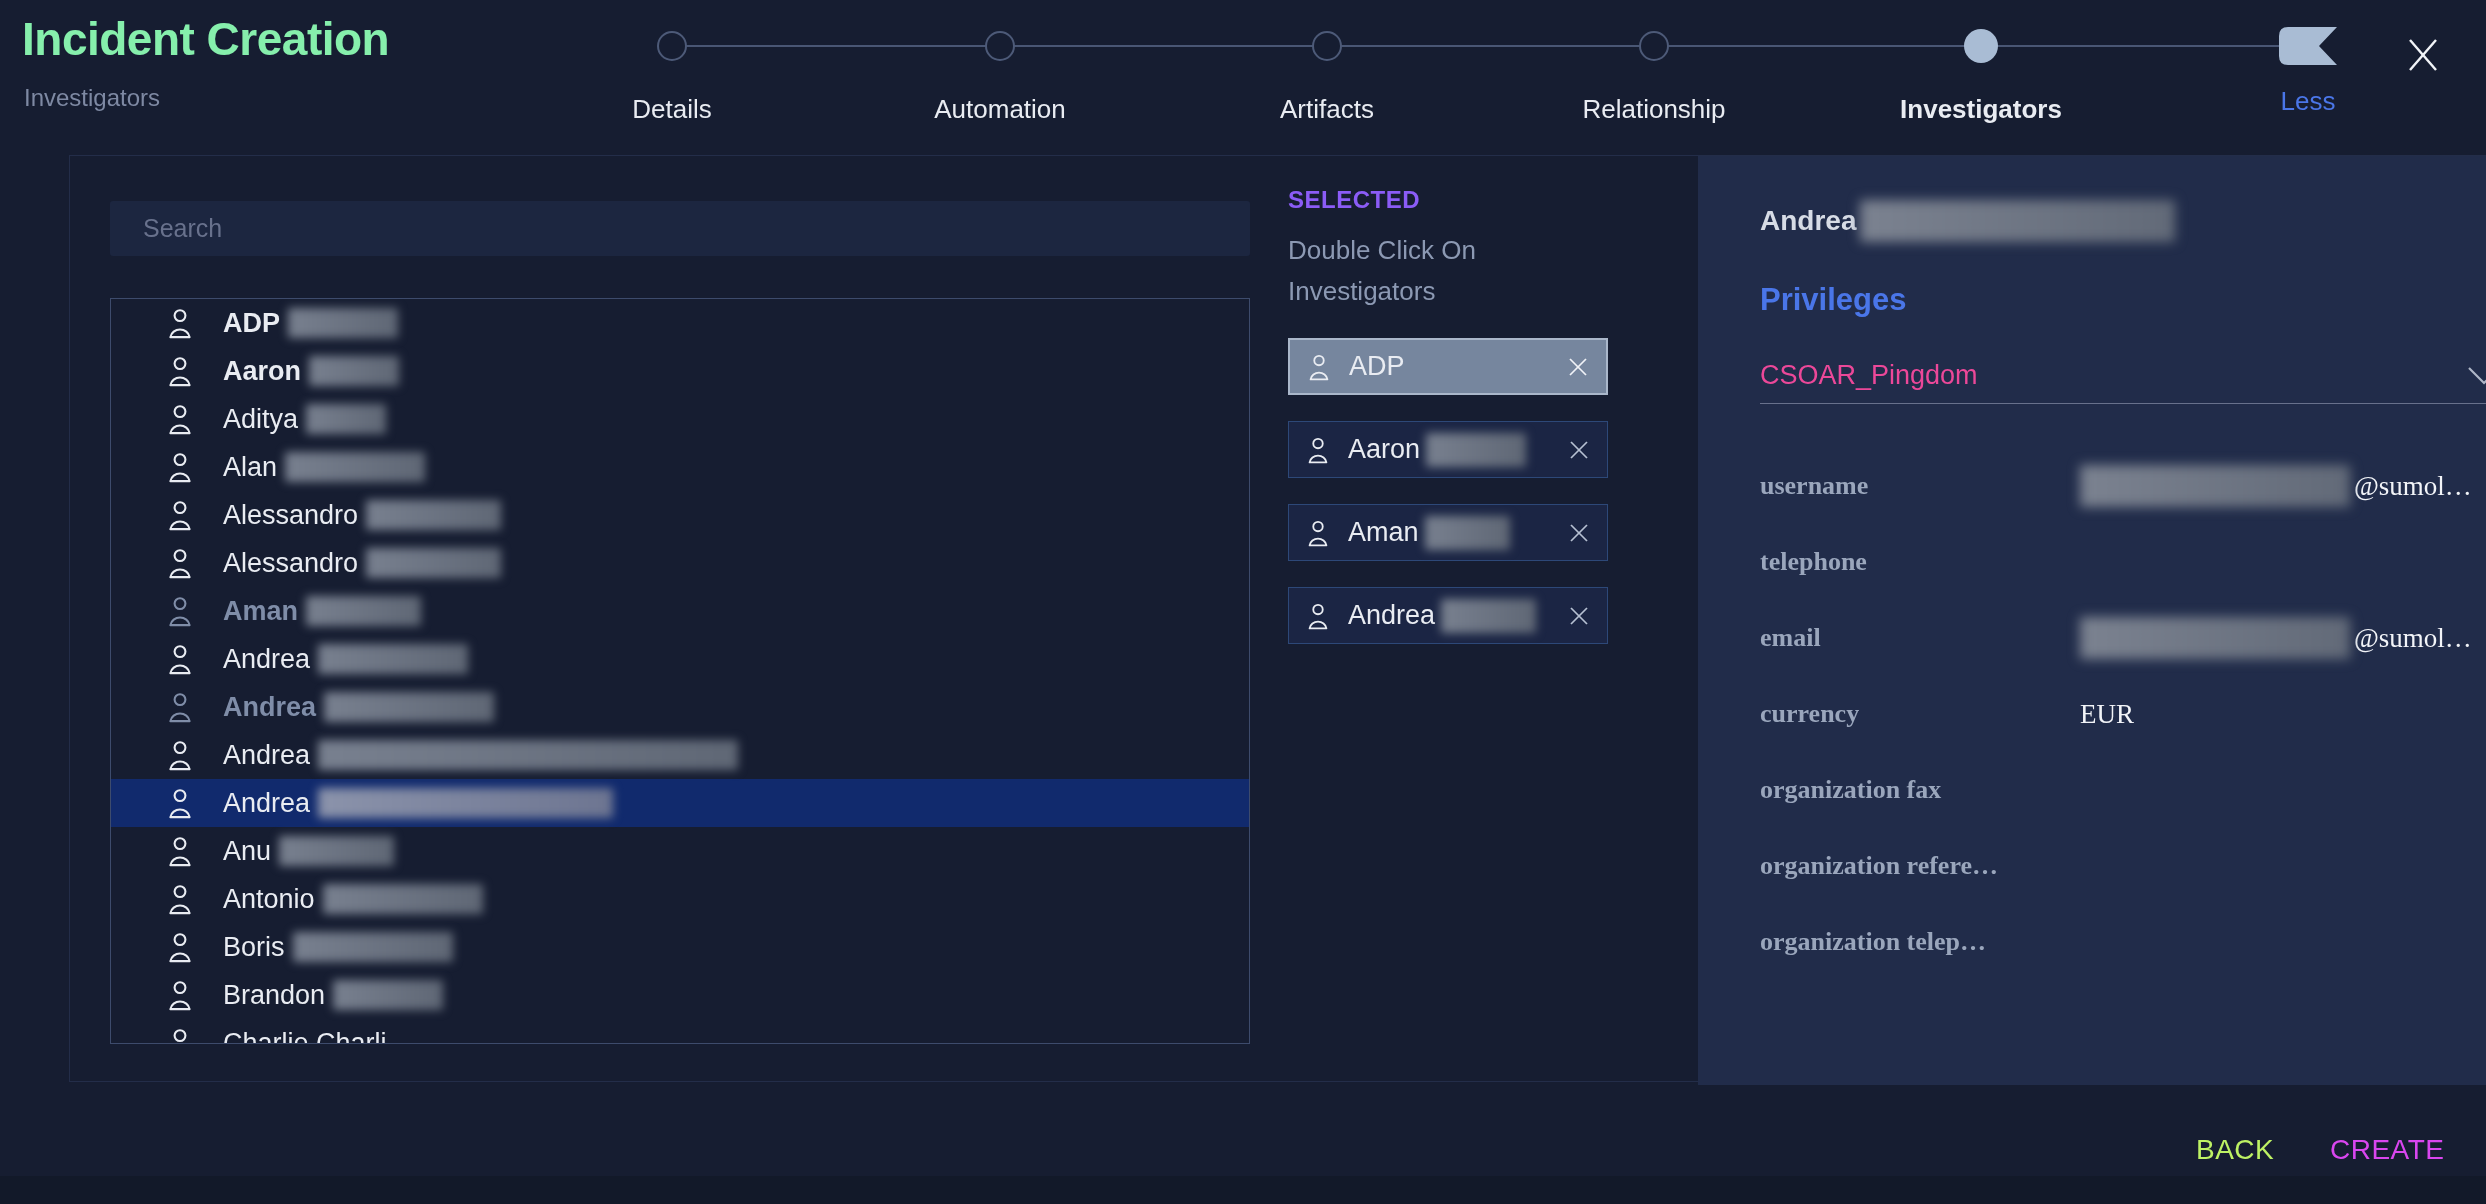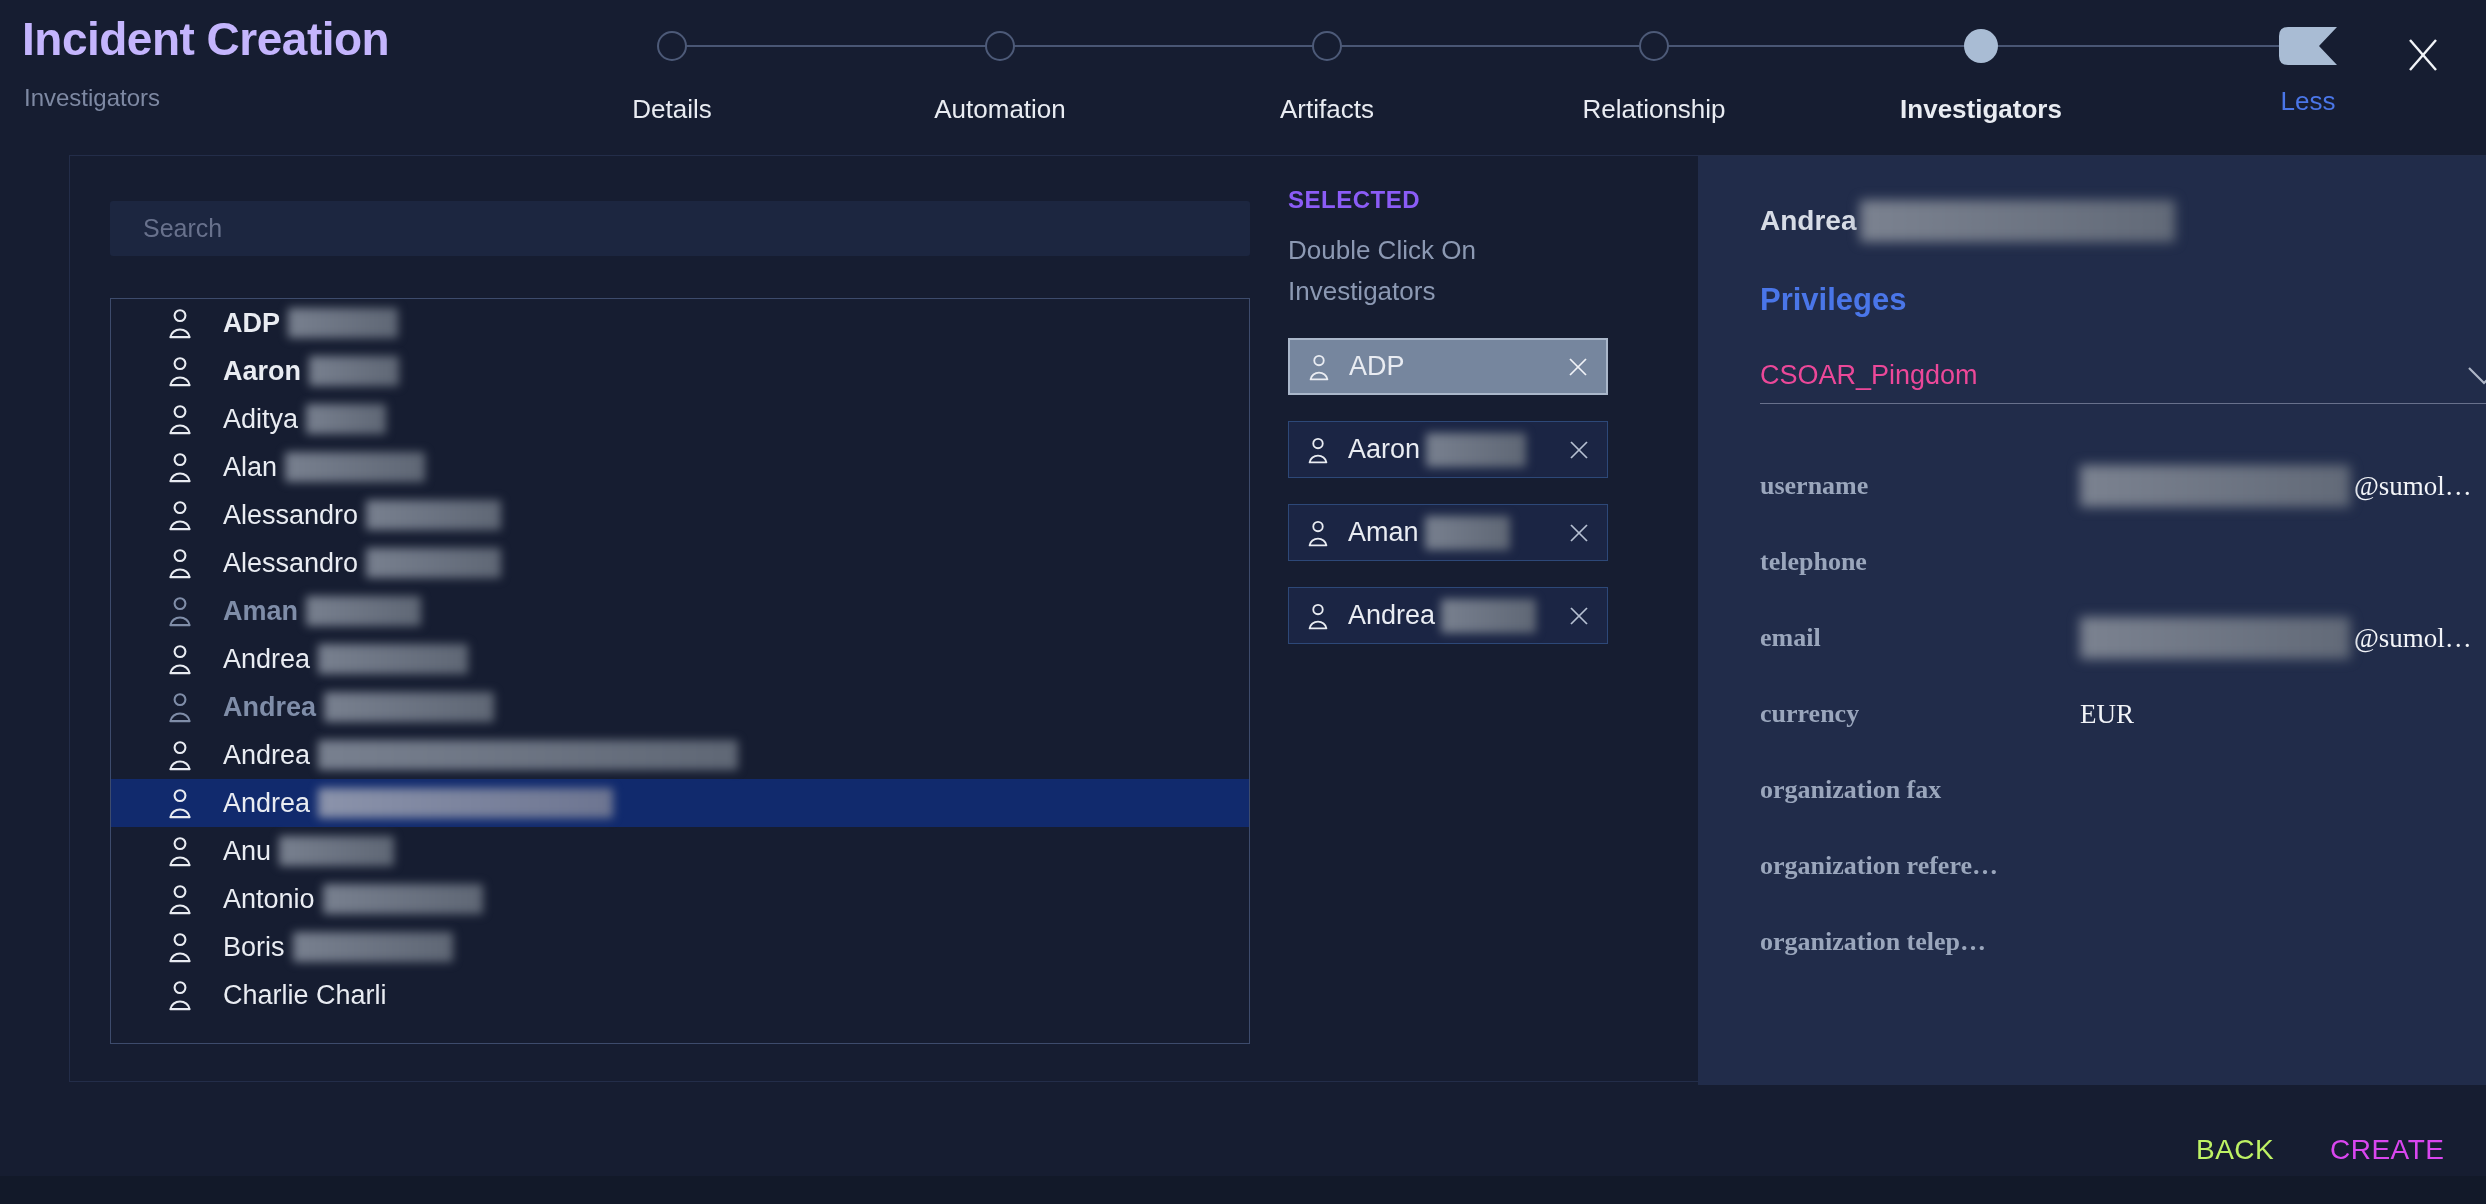--- a/index.html
+++ b/index.html
@@ -4,21 +4,21 @@
 <style>
   * { margin:0; padding:0; box-sizing:border-box; }
   html,body { background:#0e1526; }
   .stage {
     position:relative; width:2486px; height:1204px;
     background:var(--page-bg,#161d31);
     font-family:"Liberation Sans", sans-serif;
     color:#e9ecf2; overflow:hidden;
   }
   
-  .title { position:absolute; left:22px; top:12px; font-size:46px; font-weight:700; letter-spacing:-0.5px; color:#c4b5fd; }
+  .title { position:absolute; left:22px; top:12px; font-size:46px; font-weight:700; letter-spacing:-0.5px; color:#86efac; }
   .subtitle { position:absolute; left:24px; top:84px; font-size:24px; color:#7e89a3; }
   .step-track { position:absolute; left:672px; top:45px; width:1607px; height:2px; background:#495674; }
   .step { position:absolute; top:0; width:220px; height:130px; text-align:center; cursor:pointer; }
   .step-dot { position:absolute; left:50%; top:31px; transform:translateX(-50%); width:30px; height:30px; border-radius:50%;
               background:var(--page-bg,#161d31); border:2px solid #4d5a78; }
   .step.active .step-dot { width:34px; height:34px; top:29px; background:var(--step-active,#a9bcd4); border:none; }
   .step-label { position:absolute; left:0; right:0; top:94px; font-size:26px; color:#e9ecf2; }
   .step.active .step-label { font-weight:700; }
   .collapse-toggle { position:absolute; left:2279px; top:27px; width:58px; height:38px; cursor:pointer; }
   .collapse-label { position:absolute; left:2263px; top:86px; width:90px; text-align:center; font-size:26px; color:var(--accent-blue,#4a76e8); cursor:pointer; }
@@ -233,20 +233,28 @@
       <path d="M4.2,24.5 a7.9,7.4 0 0 1 15.6,0 z" class="svg-stroke" stroke-width="1.7" stroke-linejoin="round"></path>
     </svg>
     <span class="p-name">Boris</span>
     <span class="blur-box" style="width: 160px;"></span>
   </div>
         <div class="person-row">
     <svg class="u-icon" viewBox="0 0 24 26">
       <circle cx="12" cy="7" r="4.4" class="svg-stroke" stroke-width="1.7"></circle>
       <path d="M4.2,24.5 a7.9,7.4 0 0 1 15.6,0 z" class="svg-stroke" stroke-width="1.7" stroke-linejoin="round"></path>
     </svg>
+    <span class="p-name">Brandon</span>
+    <span class="blur-box" style="width: 110px;"></span>
+  </div>
+        <div class="person-row">
+    <svg class="u-icon" viewBox="0 0 24 26">
+      <circle cx="12" cy="7" r="4.4" class="svg-stroke" stroke-width="1.7"></circle>
+      <path d="M4.2,24.5 a7.9,7.4 0 0 1 15.6,0 z" class="svg-stroke" stroke-width="1.7" stroke-linejoin="round"></path>
+    </svg>
     <span class="p-name">Charlie Charli</span>
 
   </div>
       </div>
 
     <div class="sel-col">
       <div class="sel-title">SELECTED</div>
       <div class="sel-hint">Double Click On Investigators</div>
       <div class="chips" id="chips">
           <div class="chip highlight">

